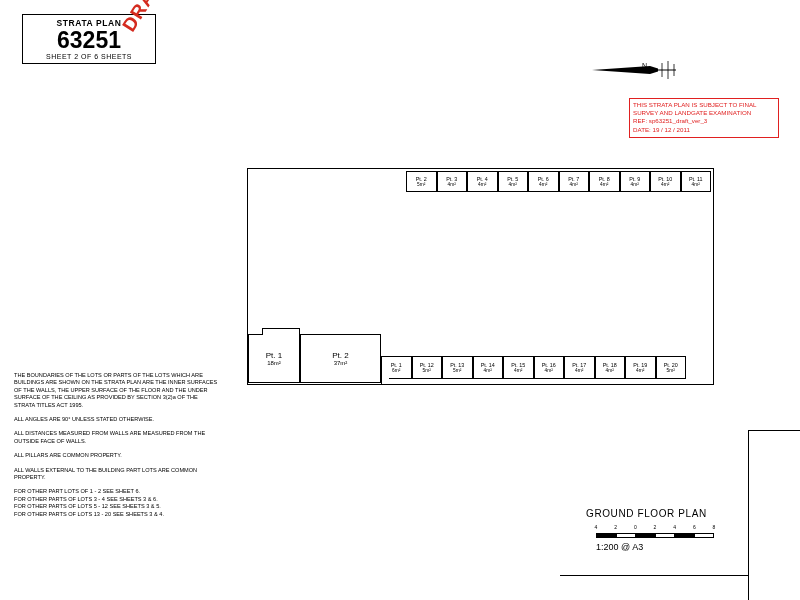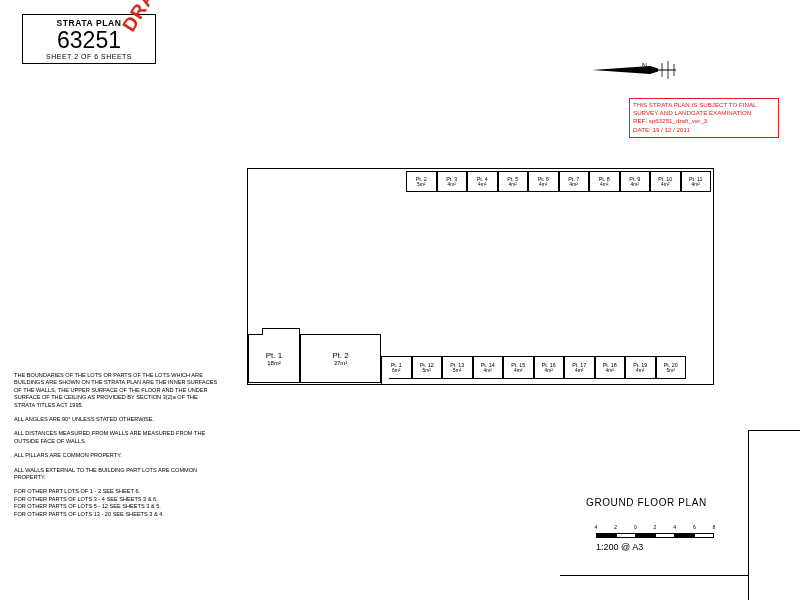--- a/index.html
+++ b/index.html
@@ -29,21 +29,21 @@
   .title-block .tb-label {
     text-align: center;
     font-size: 8.5px;
     letter-spacing: 0.6px;
     font-weight: bold;
     margin-top: 3px;
   }
   .title-block .tb-number {
     text-align: center;
     font-size: 23px;
-    font-weight: normal;
+    font-weight: bold;
     line-height: 22px;
     margin-top: 1px;
   }
   .title-block .tb-sheet {
     text-align: center;
     font-size: 7px;
     letter-spacing: 0.5px;
     margin-top: 2px;
   }
   .draft-stamp {
@@ -138,21 +138,21 @@
     width: 205px;
     font-size: 5.6px;
     line-height: 7.4px;
   }
   .notes p { margin: 0 0 7px 0; }
 
   
   .ground-floor-title {
     position: absolute;
     left: 586px;
-    top: 497px;
+    top: 508px;
     font-size: 10px;
     letter-spacing: 0.6px;
   }
   .scale-bar-wrap {
     position: absolute;
     left: 596px;
     top: 524px;
     width: 118px;
   }
   .scale-ticks {

